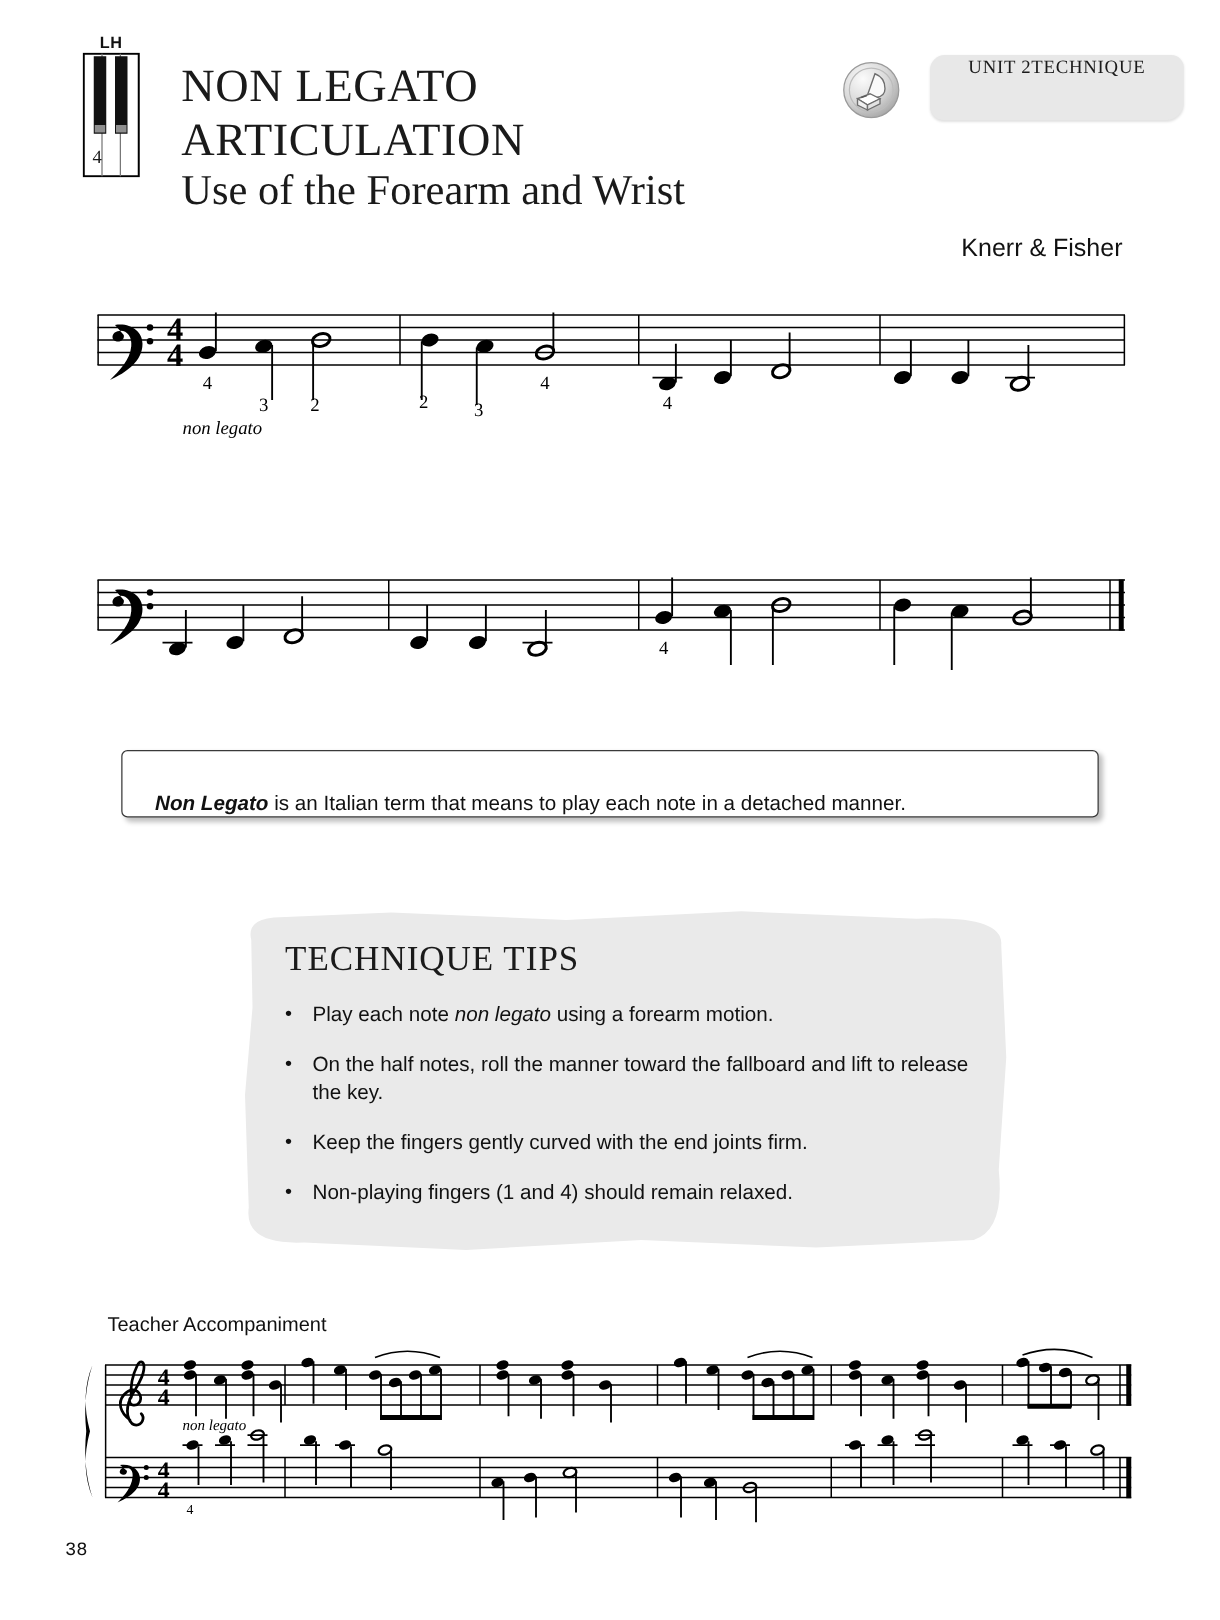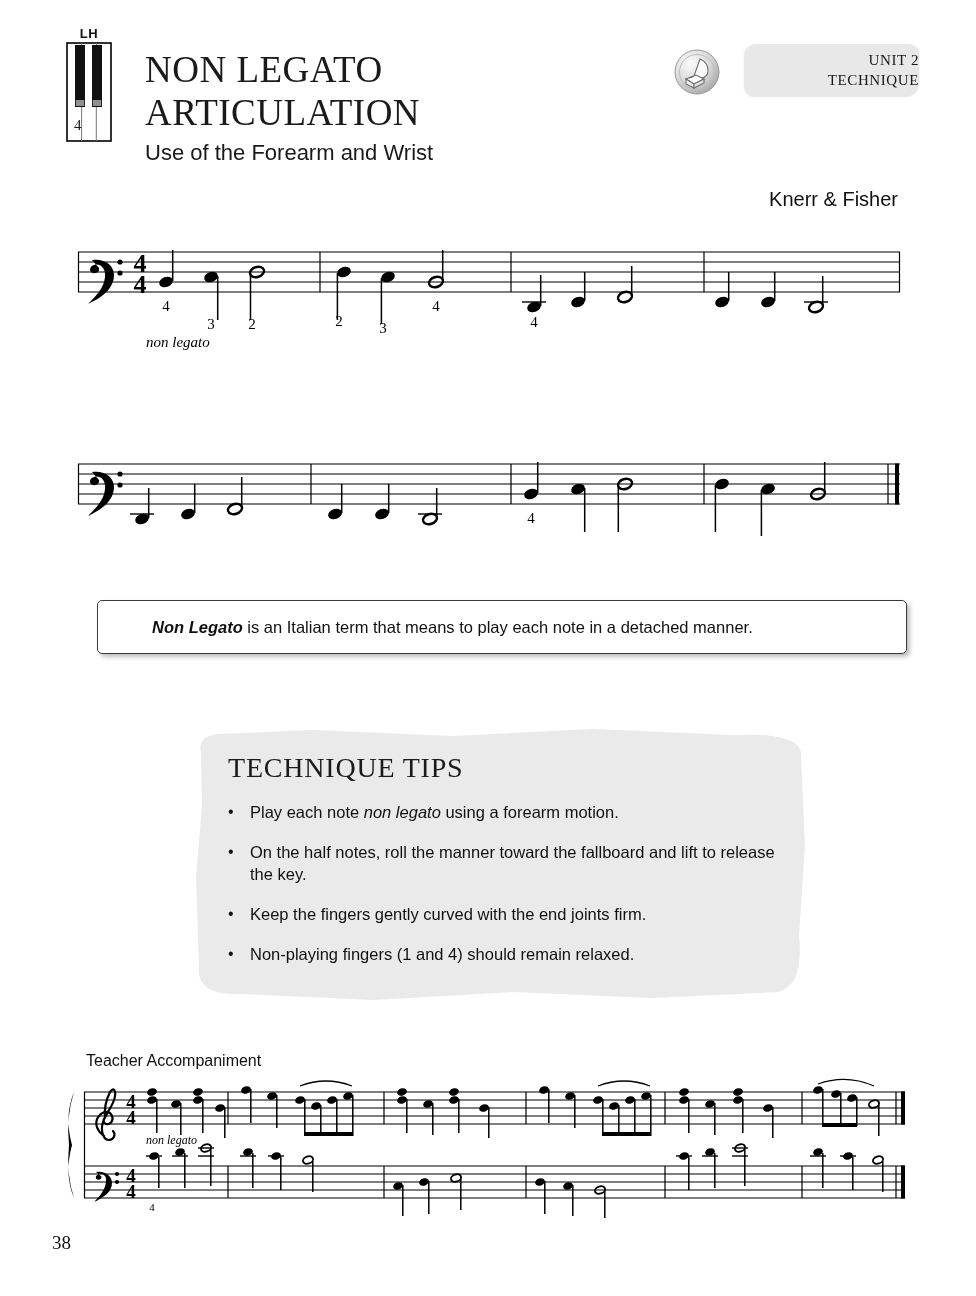--- a/index.html
+++ b/index.html
@@ -52,38 +52,38 @@
   }
   .title-main {
     font-family: "Liberation Serif", serif;
     font-size: 37px;
     line-height: 43px;
     color: #1a1a1a;
     letter-spacing: .5px;
     white-space: pre-line;
   }
   .title-sub {
-    font-family: Liberation Sans, sans-serif;
-    font-size: 22px;
+    font-family: Liberation Serif, serif;
+    font-size: 34px;
     line-height: 30px;
     margin-top: 4px;
     color: #1a1a1a;
   }
   .unit-badge {
     position: absolute;
     left: 744px;
     top: 44px;
-    width: 175px;
+    width: 203px;
     height: 52px;
     background: #e8e8e8;
     border-radius: 12px 10px 14px 11px;
     box-shadow: 0 1px 2px rgba(0,0,0,0.12);
     display: flex;
-    flex-direction: column;
-    align-items: flex-end;
+    flex-direction: row;
+    align-items: flex-start;
     justify-content: center;
     font-family: "Liberation Serif", serif;
     font-size: 15px;
     line-height: 20px;
     letter-spacing: .6px;
     color: #1a1a1a;
   }
   .audio-icon {
     position: absolute;
     left: 674px;
@@ -111,22 +111,21 @@
     position: absolute;
     left: 97px;
     top: 600px;
     width: 780px;
     height: 52px;
     background: #ffffff;
     border: 1px solid #3a3a3a;
     border-radius: 5px;
     box-shadow: 3px 3px 4px rgba(0,0,0,0.25);
     display: flex;
-    align-items: center;
-    padding-left: 28px;
+    align-items: flex-end;
   }
   .definition-text {
     padding-left: 26px;
     font-size: 16.5px;
     color: #111;
     font-family: "Liberation Sans", sans-serif;
   }
   .definition-text b { font-weight: bold; font-style: italic; }
 
   
@@ -179,23 +178,23 @@
     font-size: 16px;
     color: #111;
     font-family: "Liberation Sans", sans-serif;
   }
 
   
   .page-number {
     position: absolute;
     left: 52px;
     top: 1232px;
-    font-size: 19px;
+    font-size: 15px;
     color: #111;
-    font-family: Liberation Serif, serif;
+    font-family: Liberation Mono, monospace;
   }
 
   svg { display: block; }
   .stafflines { stroke: #000; stroke-width: 1.1; }
   .barline { stroke: #000; stroke-width: 1.2; }
   .barline-thick { stroke: #000; stroke-width: 4; }
   .stem { stroke: #000; stroke-width: 1.5; }
   .ledger { stroke: #000; stroke-width: 1.4; }
   .beam { fill: #000; }
   .slur { fill: none; stroke: #000; stroke-width: 1.3; }

